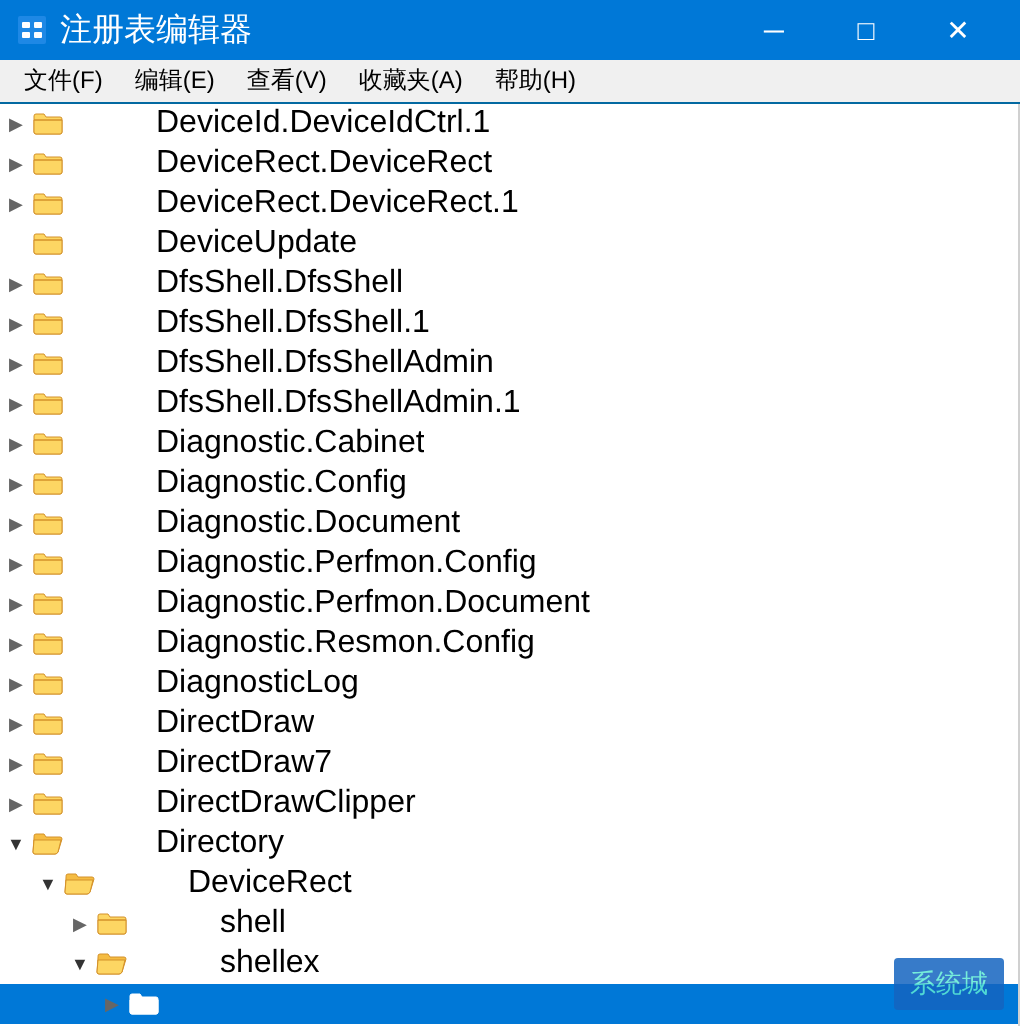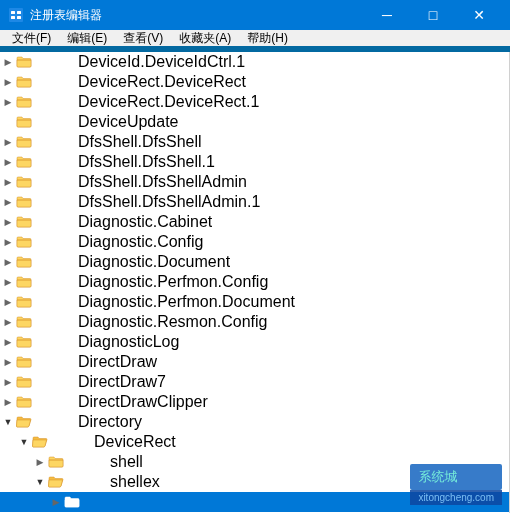--- a/index.html
+++ b/index.html
@@ -21,21 +21,21 @@
       align-items: center;
       padding: 0 8px;
       user-select: none;
     }
     .title-bar-icon {
       width: 16px;
       height: 16px;
       margin-right: 6px;
     }
     .title-text {
-      font-size: 12px;
+      font-size: 16px;
       flex: 1;
       font-family: Liberation Mono, monospace;
     }
     .title-controls {
       display: flex;
       gap: 0;
     }
     .title-btn {
       width: 46px;
       height: 30px;
@@ -49,21 +49,21 @@
       justify-content: center;
     }
 
     
     .menu-bar {
       background: #f0f0f0;
       height: 22px;
       display: flex;
       align-items: center;
       padding: 0 4px;
-      border-bottom: 6px solid #0369a1;
+      border-bottom: 1px solid #0369a1;
     }
     .menu-item {
       padding: 2px 8px;
       cursor: pointer;
       font-size: 12px;
       color: #000;
     }
 
     
     .main-content {
@@ -431,15 +431,14 @@
       <path d="M1 3 Q1 2 2 2 L6 2 L7 3.5 L14 3.5 Q15 3.5 15 4.5 L15 11 Q15 12 14 12 L2 12 Q1 12 1 11Z" fill="#fdd663" stroke="#d4912a" stroke-width="0.5"></path>
       <path d="M1 5 L15 5 L15 11 Q15 12 14 12 L2 12 Q1 12 1 11Z" fill="#fdd663" stroke="#d4912a" stroke-width="0.5"></path>
       <path d="M1 5 L15 5" stroke="#d4912a" stroke-width="0.5"></path>
     </svg>
         </span>
       </div>
     </div>
 
   <div class="watermark">
     <div class="watermark-box">系统城</div>
-    <div class="watermark-url">xitongcheng.com</div>
   </div>
 </div>
 
 </body></html>

